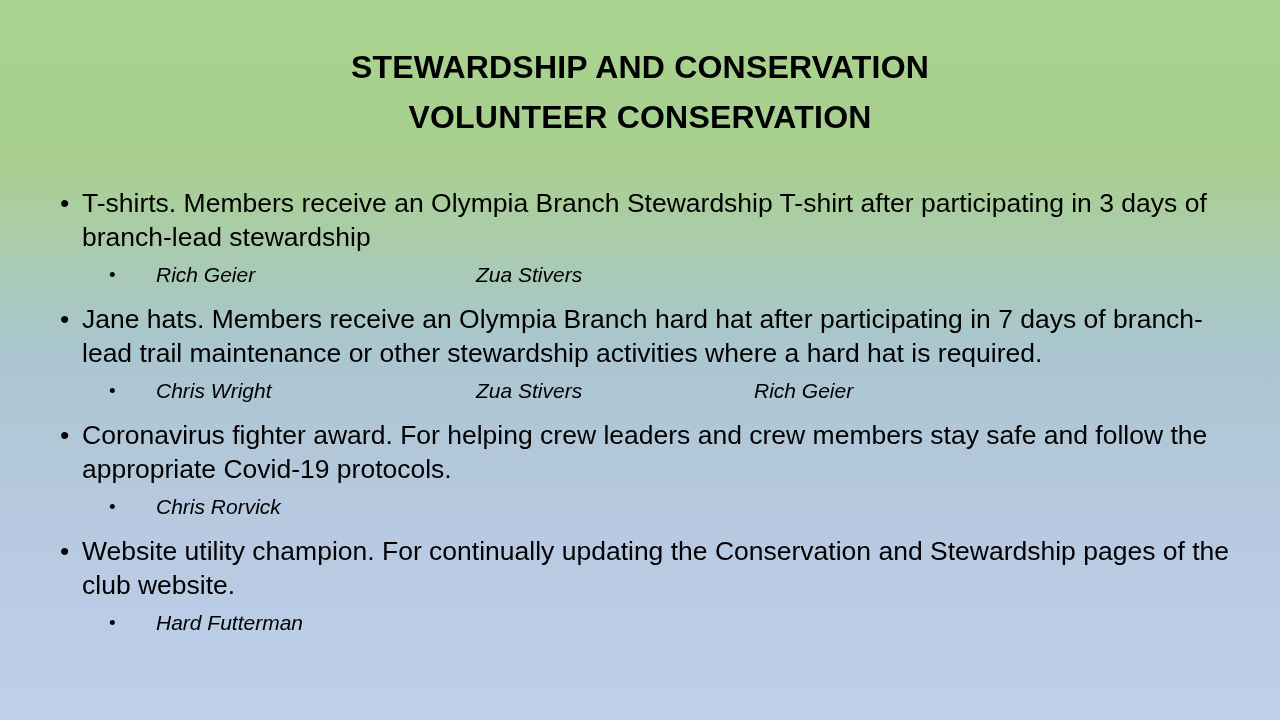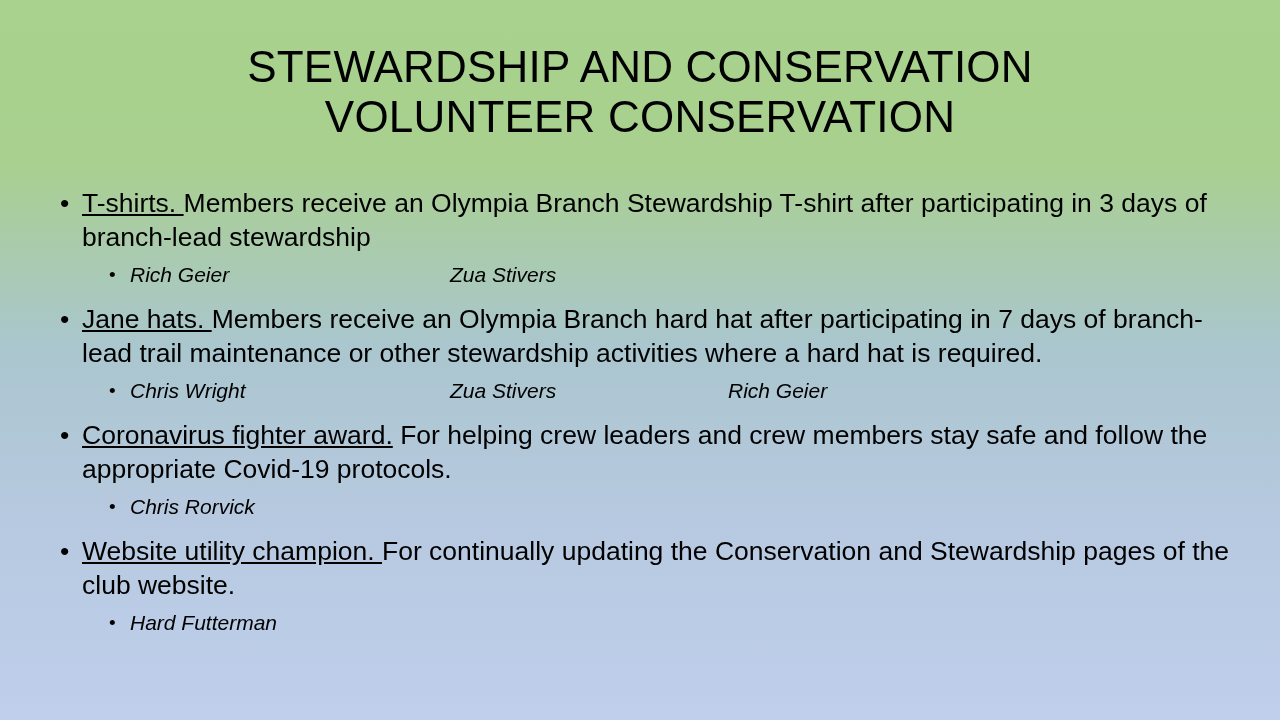--- a/index.html
+++ b/index.html
@@ -30,23 +30,23 @@
 
   
   .title-block {
     position: absolute;
     top: 42px;
     left: 64px;
     width: 1152px;
     text-align: center;
   }
   .title-line {
-    font-size: 44px;
+    font-size: 32px;
     line-height: 50px;
-    font-weight: 400;
+    font-weight: 700;
     letter-spacing: 0.2px;
     white-space: nowrap;
     color: #000000;
   }
 
   
   .body-block {
     position: absolute;
     top: 186px;
     left: 52px;
@@ -62,21 +62,20 @@
     font-weight: 400;
   }
   .bullet > .marker {
     position: absolute;
     left: 8px;
     top: 0;
     font-size: 26.5px;
     line-height: 34px;
   }
   .bullet .lead {
-    text-decoration: underline;
     text-underline-offset: 2px;
   }
 
   
   .sub {
     position: relative;
     padding-left: 78px;
     font-size: 21px;
     line-height: 31px;
     font-style: italic;
@@ -94,20 +93,21 @@
   }
   .sub .names {
     display: block;
     position: relative;
     height: 31px;
   }
   .sub .name {
     position: absolute;
     top: 0;
     white-space: nowrap;
+    margin-left: 26px;
   }
   .sub .name.c0 { left: 0px; }
   .sub .name.c1 { left: 320px; }
   .sub .name.c2 { left: 598px; }
 
   .spacer-b1 { height: 6px; }
   .spacer-b2 { height: 6px; }
   .spacer-b3 { height: 6px; }
 </style>
 </head>

